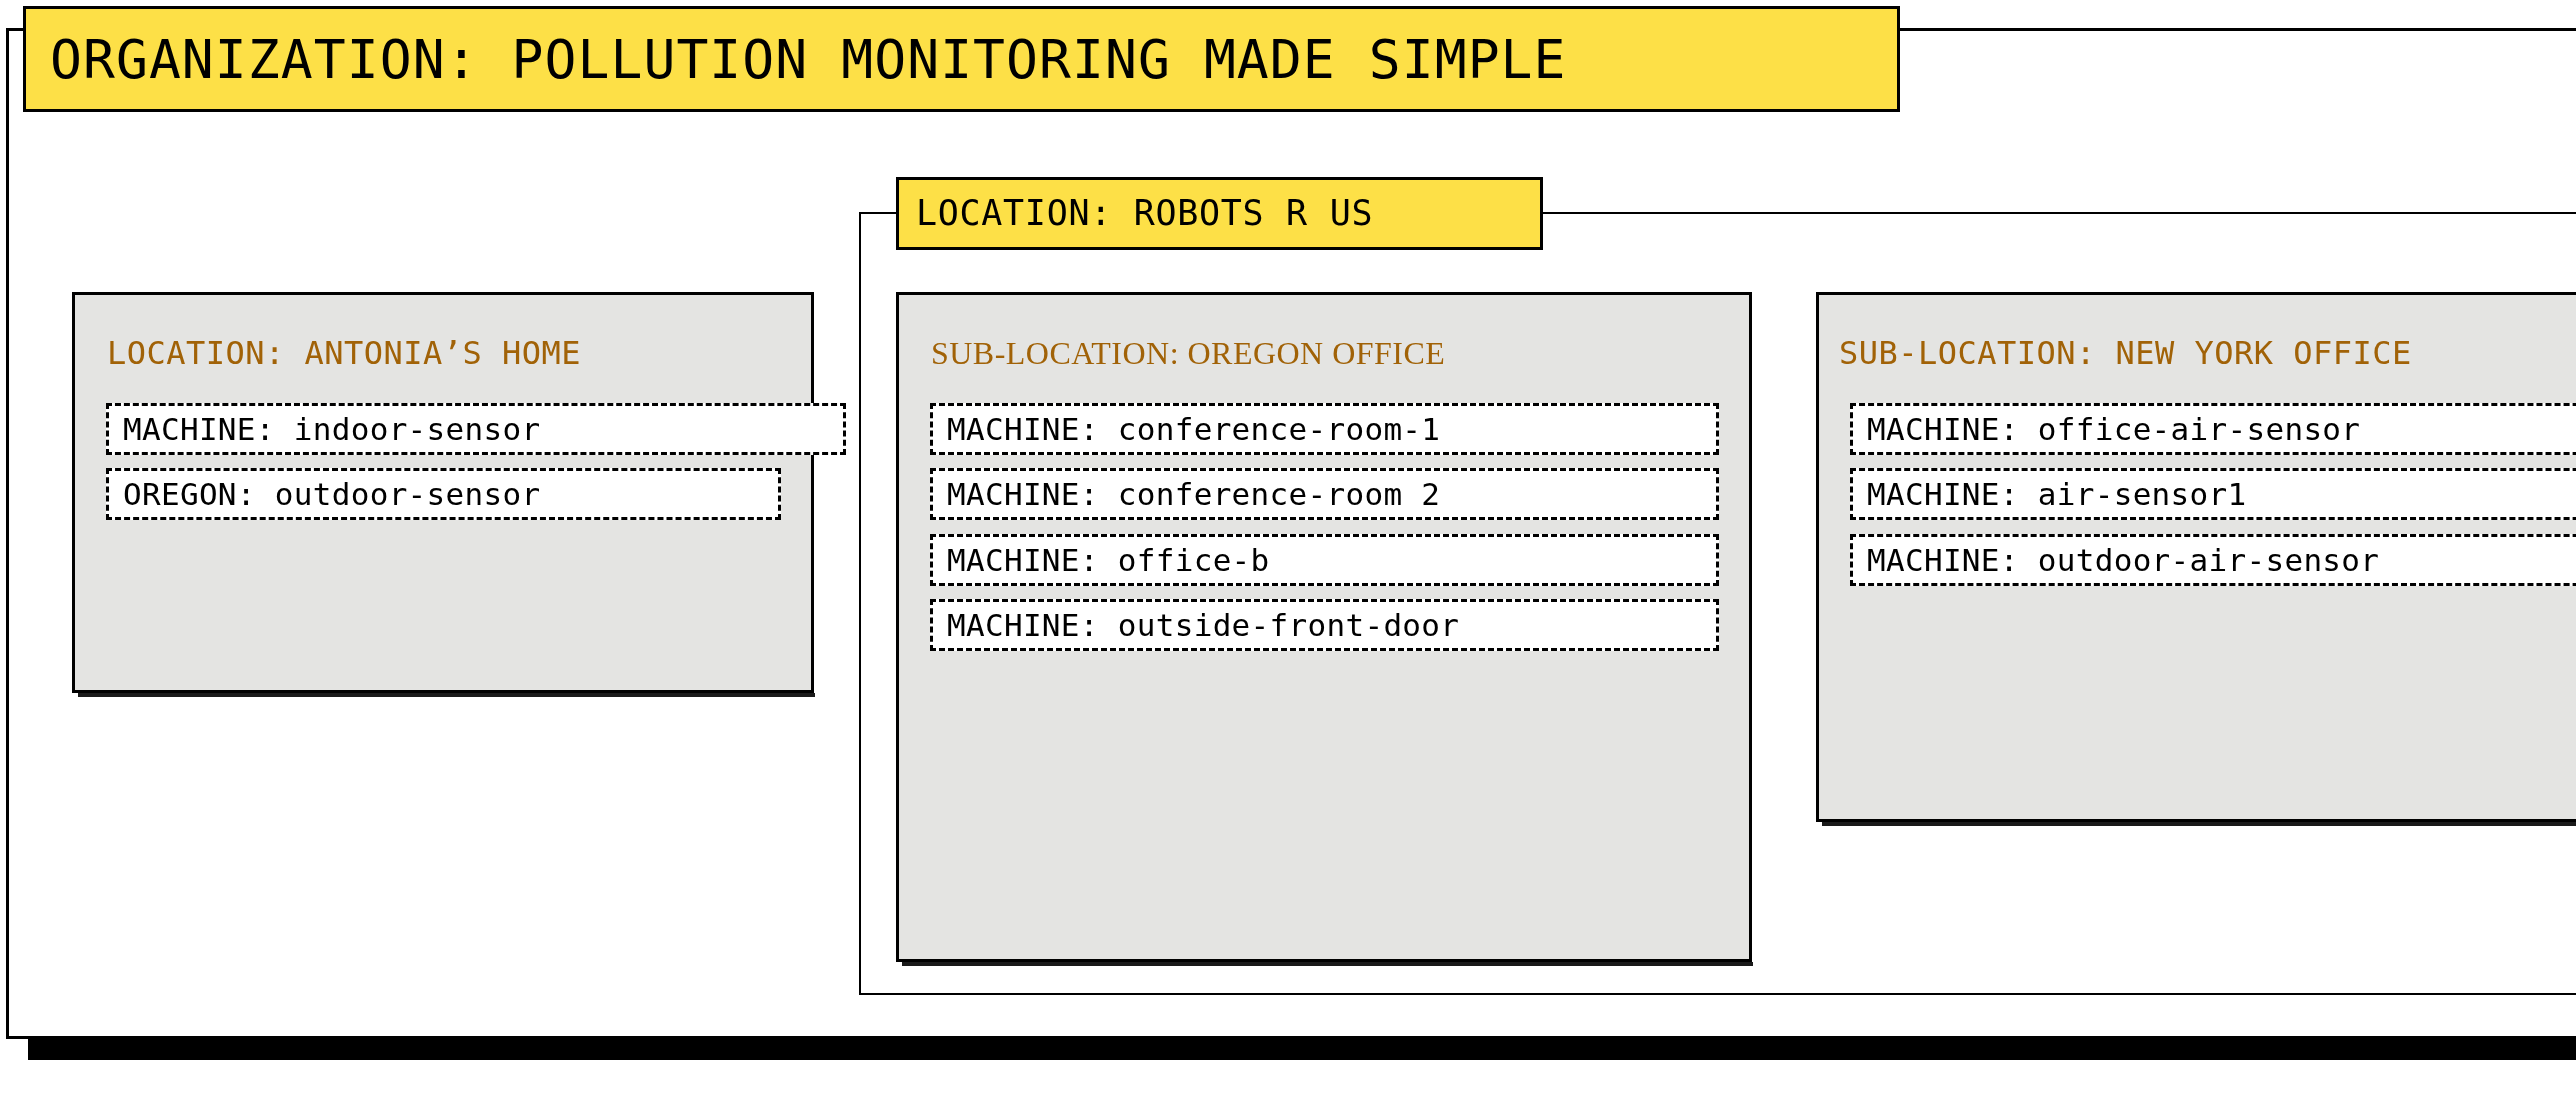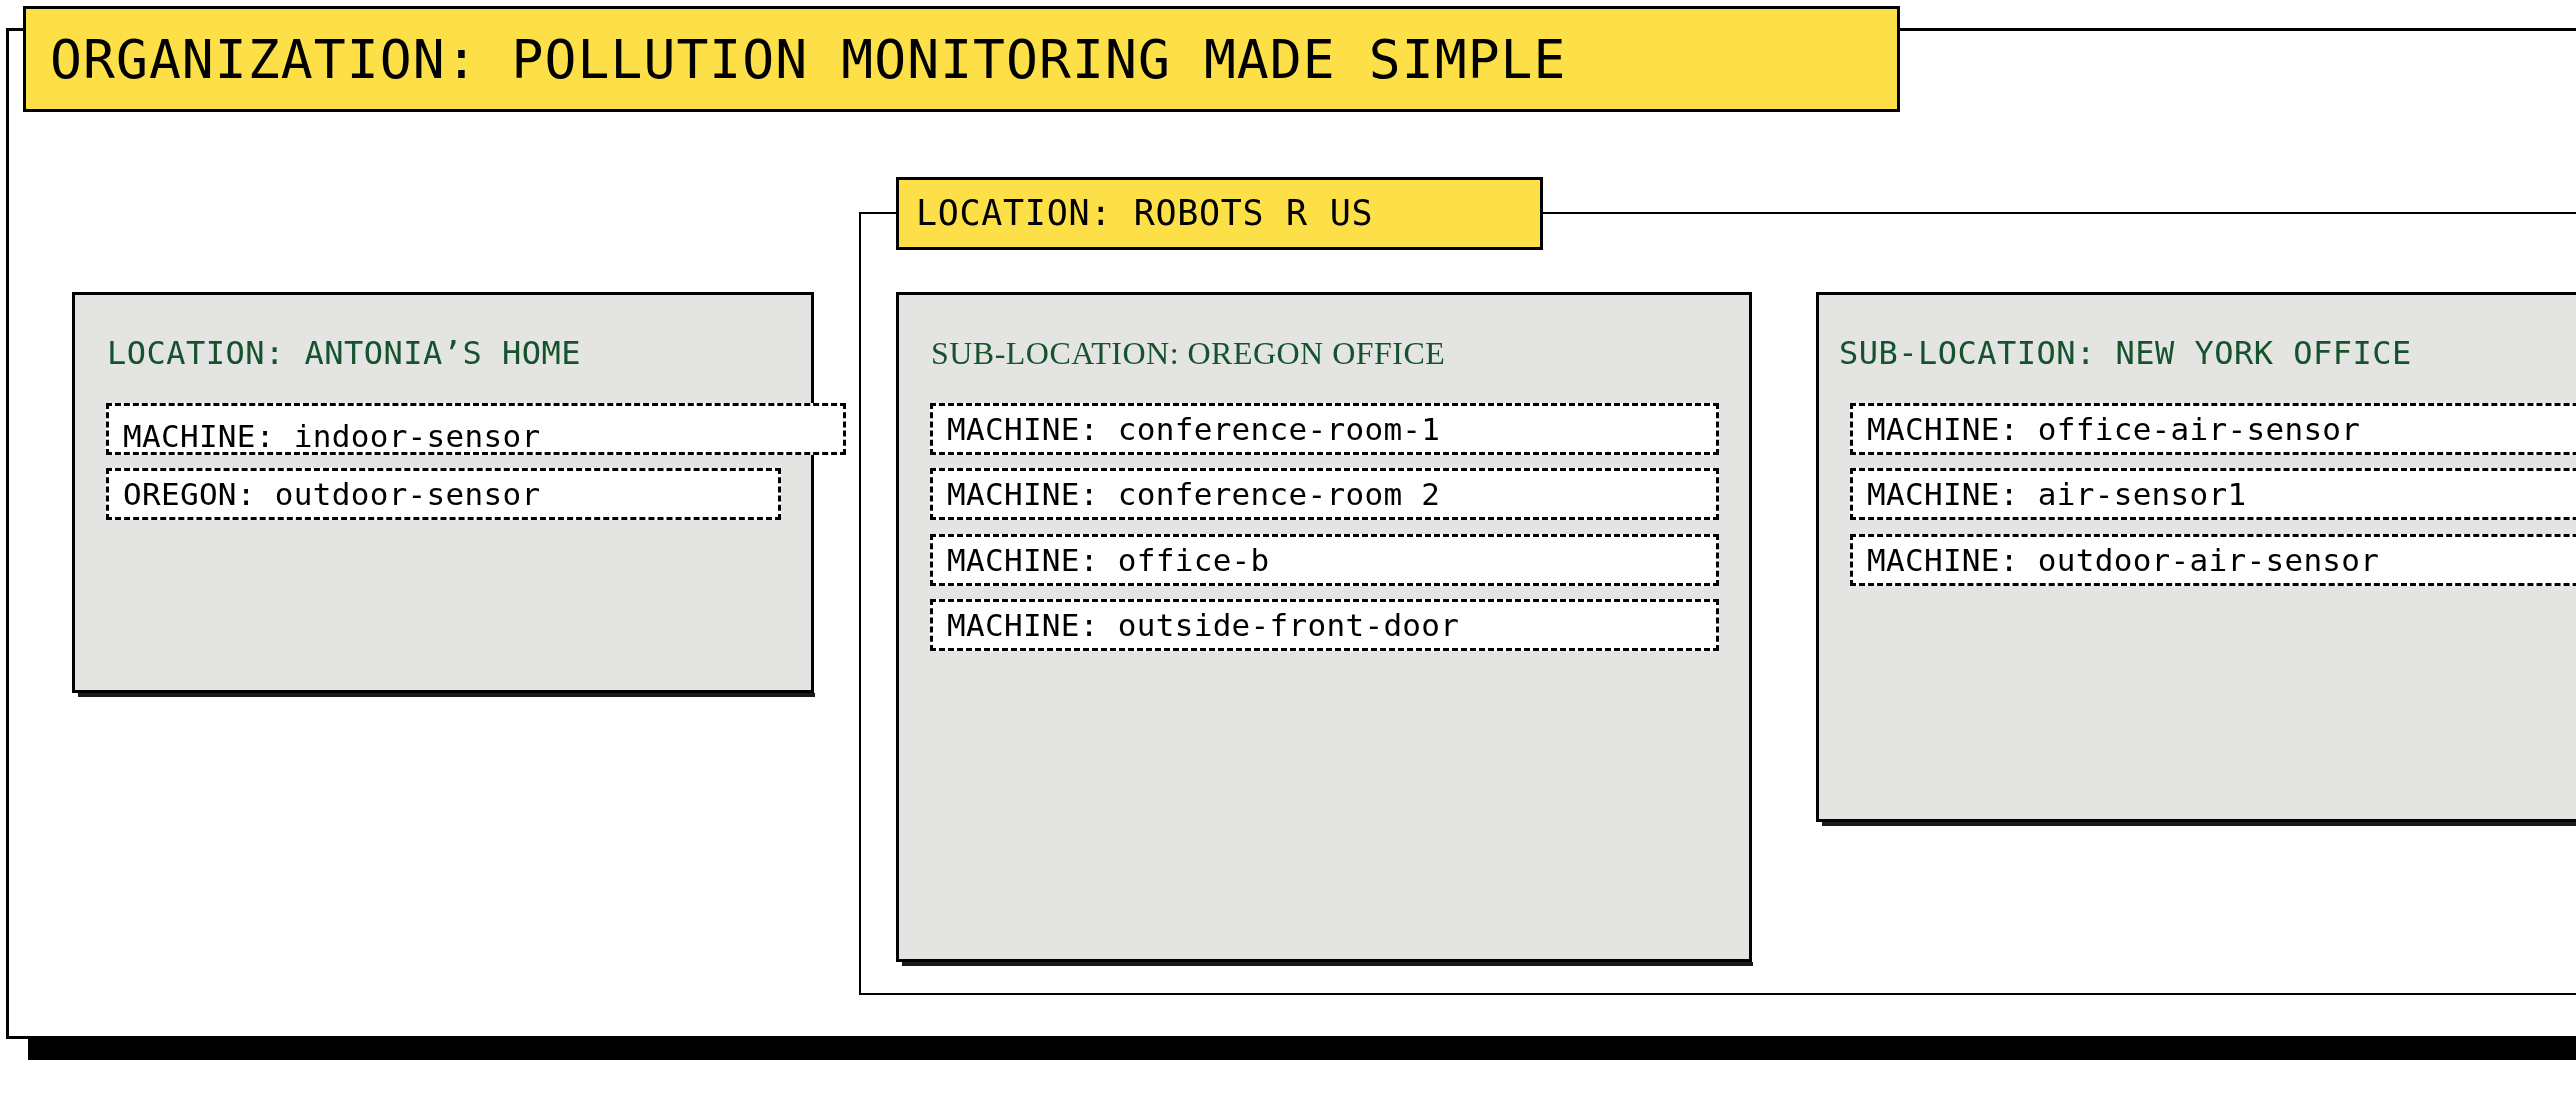--- a/index.html
+++ b/index.html
@@ -115,21 +115,21 @@
     bottom: -7.2px;
     height: 4.1px;
     background: #1a1a1a;
     z-index: -1;
   }
 
   .panel-heading {
     position: absolute;
     font-size: 32px;
     line-height: 1;
-    color: #14532d;
+    color: #a16207;
     letter-spacing: 0.015em;
     white-space: nowrap;
   }
 
   #panel-antonia {
     left: 72px;
     top: 292px;
     width: 742px;
     height: 401px;
   }
@@ -175,21 +175,21 @@
 
   <div class="org-frame"></div>
 
   <div id="org-title-plate" class="title-plate">
     <span class="plate-text">ORGANIZATION: POLLUTION MONITORING MADE SIMPLE</span>
   </div>
 
   <div id="panel-antonia" class="panel">
     <div class="panel-heading" style="left:32px; top:42px;">LOCATION: ANTONIA’S HOME</div>
 
-    <div class="machine-box" style="left:31px; top:108px; width:740px; height:52px;align-items:flex-end;">
+    <div class="machine-box" style="left:31px; top:108px; width:740px; height:52px;">
       <span class="machine-label">MACHINE: indoor-sensor</span>
     </div>
 
     <div class="machine-box" style="left:31px; top:173px; width:675px; height:52px;">
       <span class="machine-label">OREGON: outdoor-sensor</span>
     </div>
   </div>
 
   <div id="robots-container" class="loc-container"></div>
 

